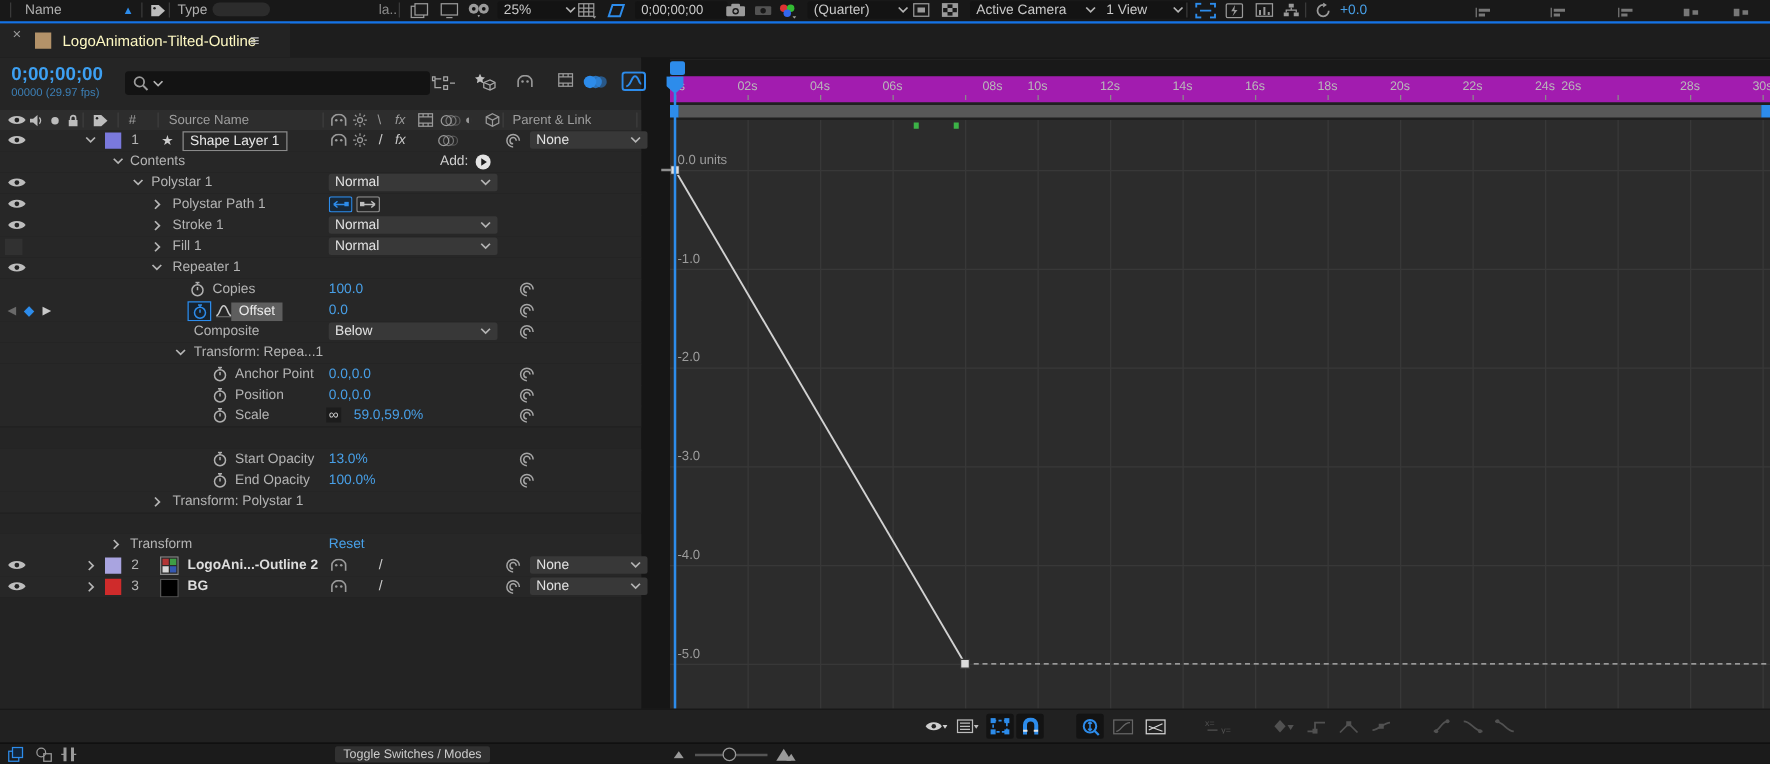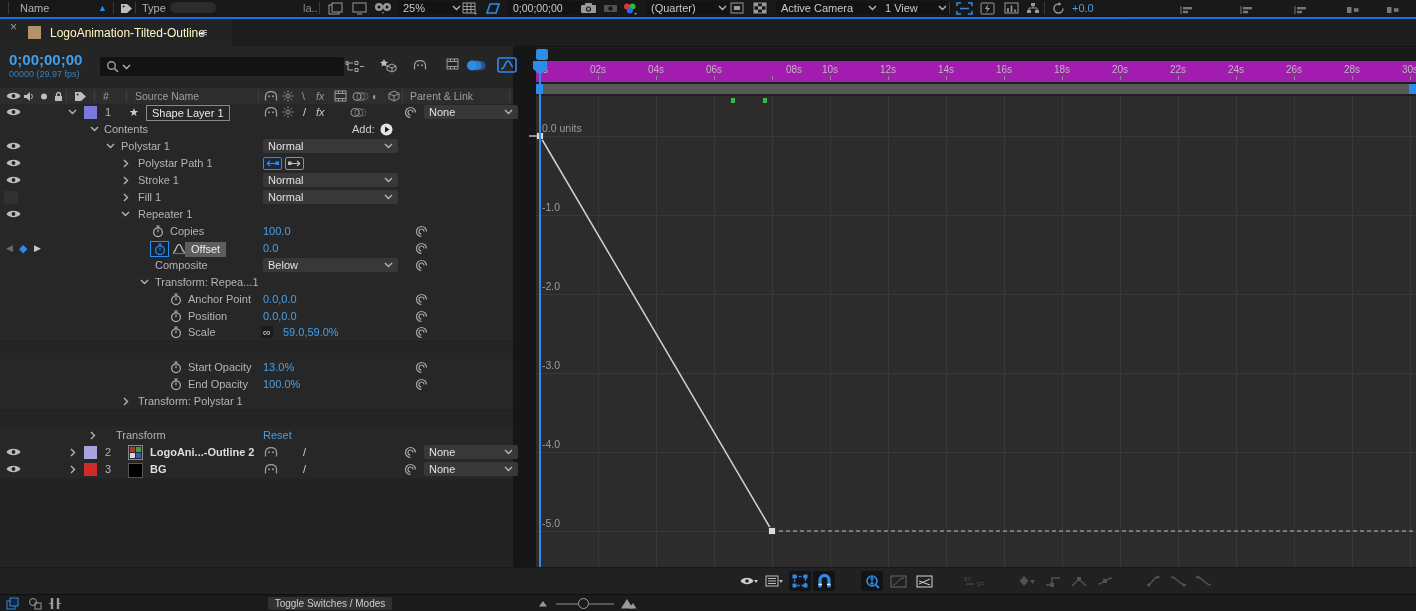--- a/index.html
+++ b/index.html
@@ -739,21 +739,21 @@
         </svg>
       </span>
     <span class="ci lbl" style="left:138px">Transform: Polystar 1</span>
   </div>
   <div class="row" style="top:427px">
     <span class="ic ci" style="left:90px">
         <svg width="6" height="9" viewBox="0 0 6 9">
           <path d="M1 1l3.5 3.5L1 8" stroke="#b5b5b5" stroke-width="1.4" fill="none"></path>
         </svg>
       </span>
-    <span class="ci lbl" style="left:116px">Transform</span>
+    <span class="ci lbl" style="left:104px">Transform</span>
     <span class="ci val" style="left:263px">Reset</span>
   </div>
 
   <div class="row" style="top:444px">
     <span class="ic ci" style="left:6px">
         <svg width="15" height="10" viewBox="0 0 15 10">
           <path d="M.5 5C3 .8 12 .8 14.5 5 12 9.2 3 9.2 .5 5Z" fill="#bdbdbd"></path>
           <circle cx="7.5" cy="5" r="1.9" fill="#222"></circle>
         </svg>
       </span>
@@ -862,21 +862,21 @@
       <span class="rlab" style="left: 453px;">16s</span>
       <div class="rtick" style="left: 468px;"></div>
       <span class="rlab" style="left: 511px;">18s</span>
       <div class="rtick" style="left: 526px;"></div>
       <span class="rlab" style="left: 569px;">20s</span>
       <div class="rtick" style="left: 584px;"></div>
       <span class="rlab" style="left: 627px;">22s</span>
       <div class="rtick" style="left: 642px;"></div>
       <span class="rlab" style="left: 685px;">24s</span>
       <div class="rtick" style="left: 700px;"></div>
-      <span class="rlab" style="left: 743px; text-align: center;">26s</span>
+      <span class="rlab" style="left: 706px; text-align: center;">26s</span>
       <div class="rtick" style="left: 758px;"></div>
       <span class="rlab" style="left: 801px;">28s</span>
       <div class="rtick" style="left: 816px;"></div>
       <span class="rlab" style="left: 859px;">30s</span>
       <div class="rtick" style="left: 874px;"></div>
     </div>
   <div class="abs" id="gwork">
     <div class="abs" style="left:0;top:2px;width:7px;height:10px;background:#2d8ceb"></div>
     <div class="abs" style="left:7px;top:2px;width:866px;height:10px;background:#585858"></div>
     <div class="abs" style="left:873px;top:2px;width:7px;height:10px;background:#2d8ceb"></div>

